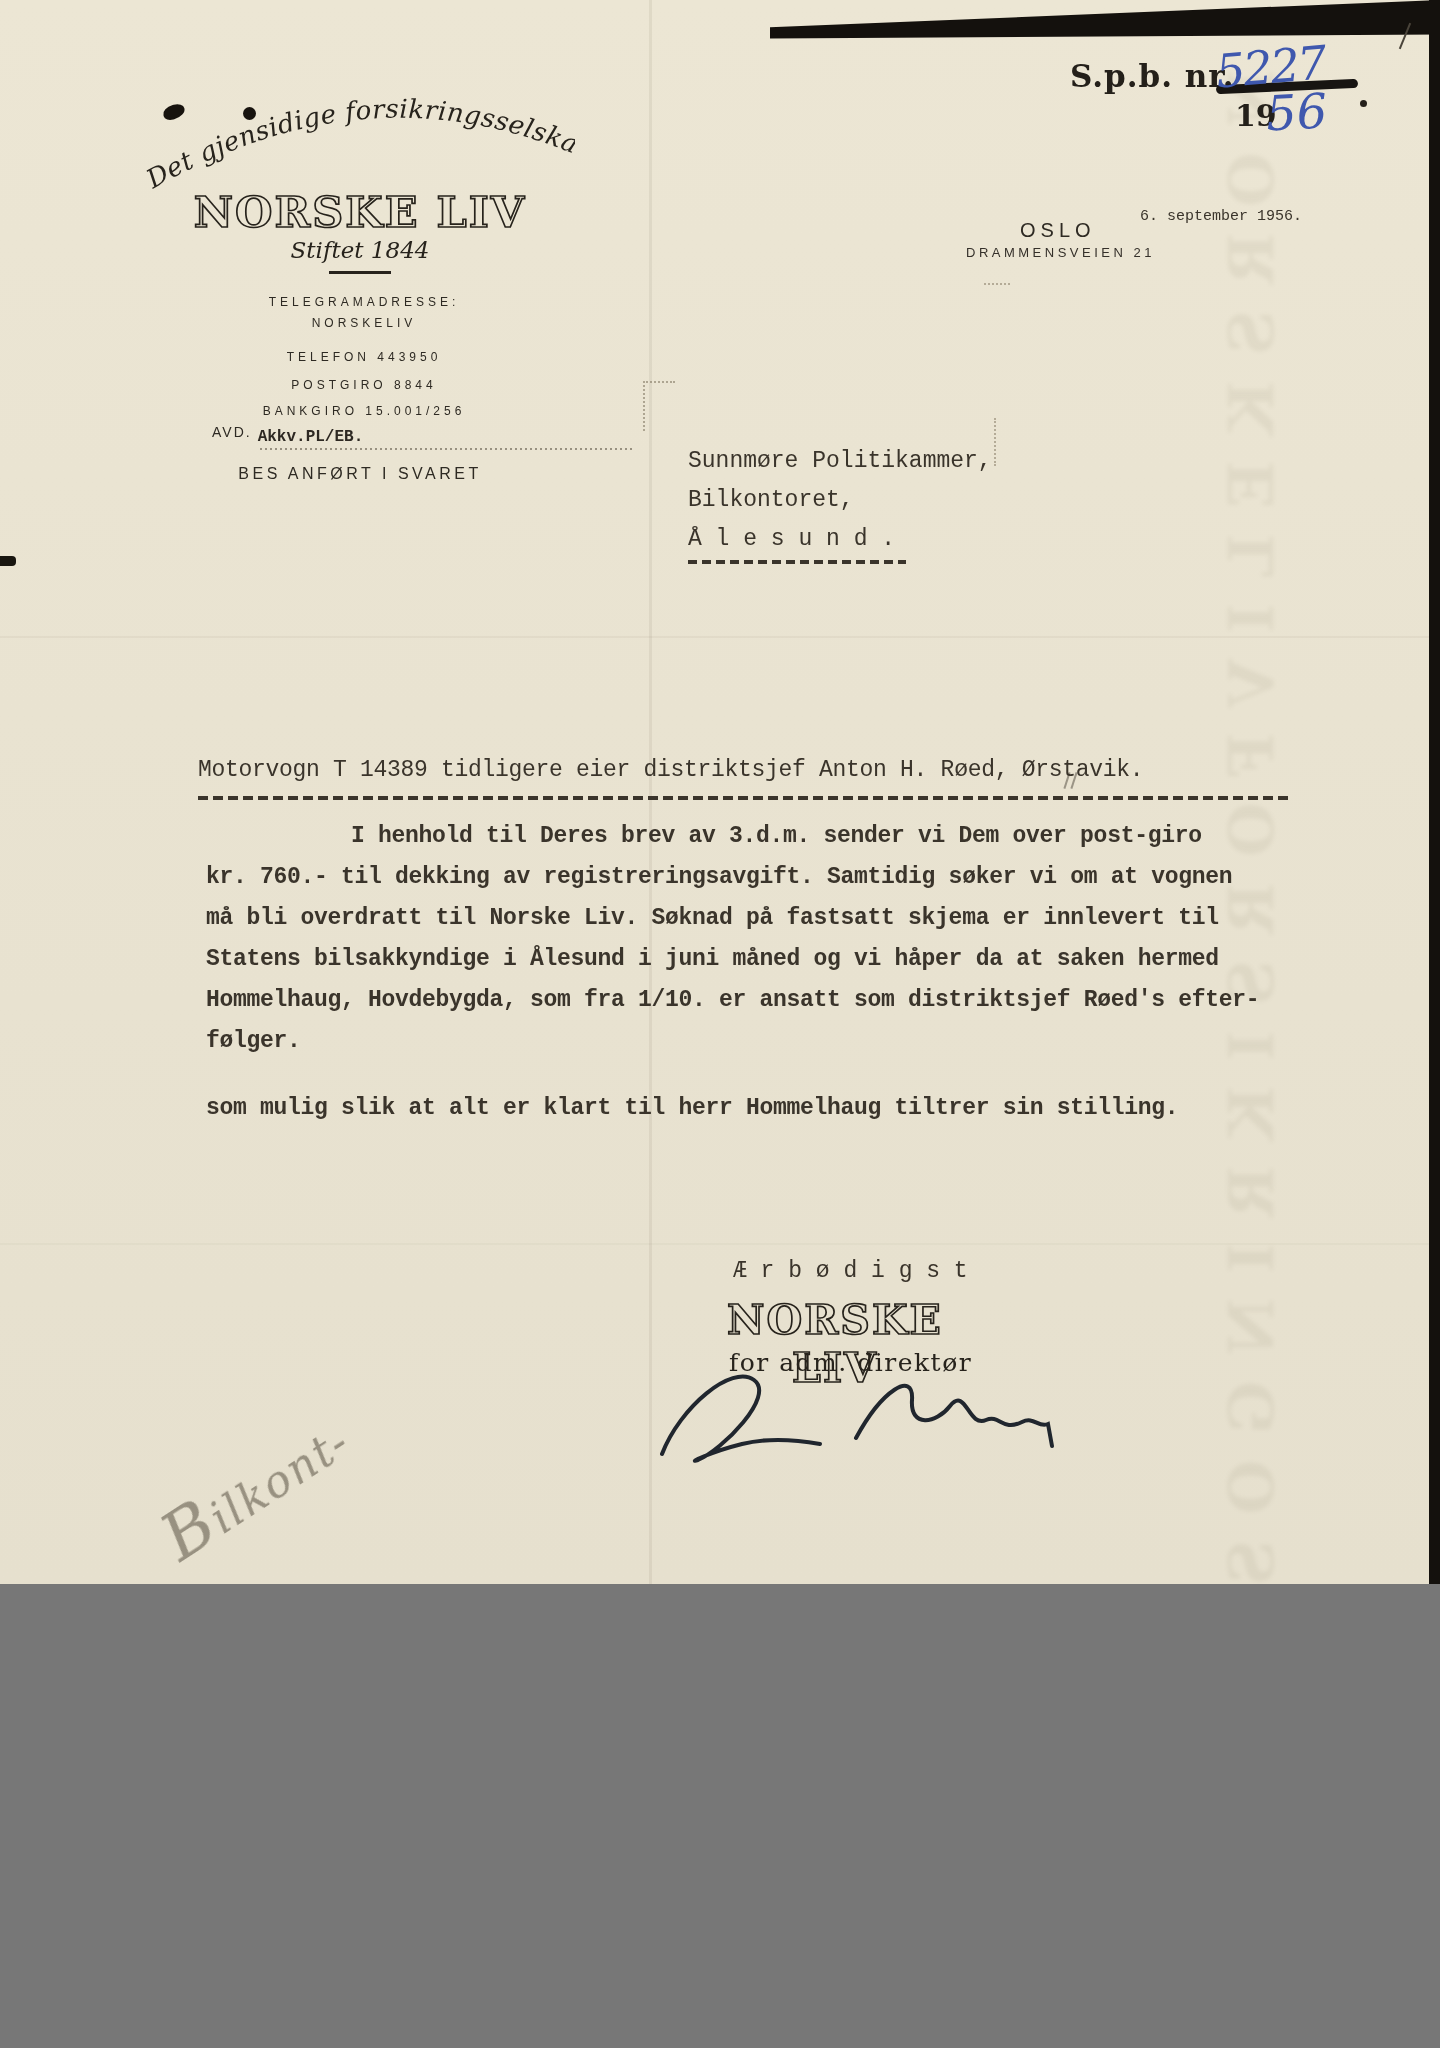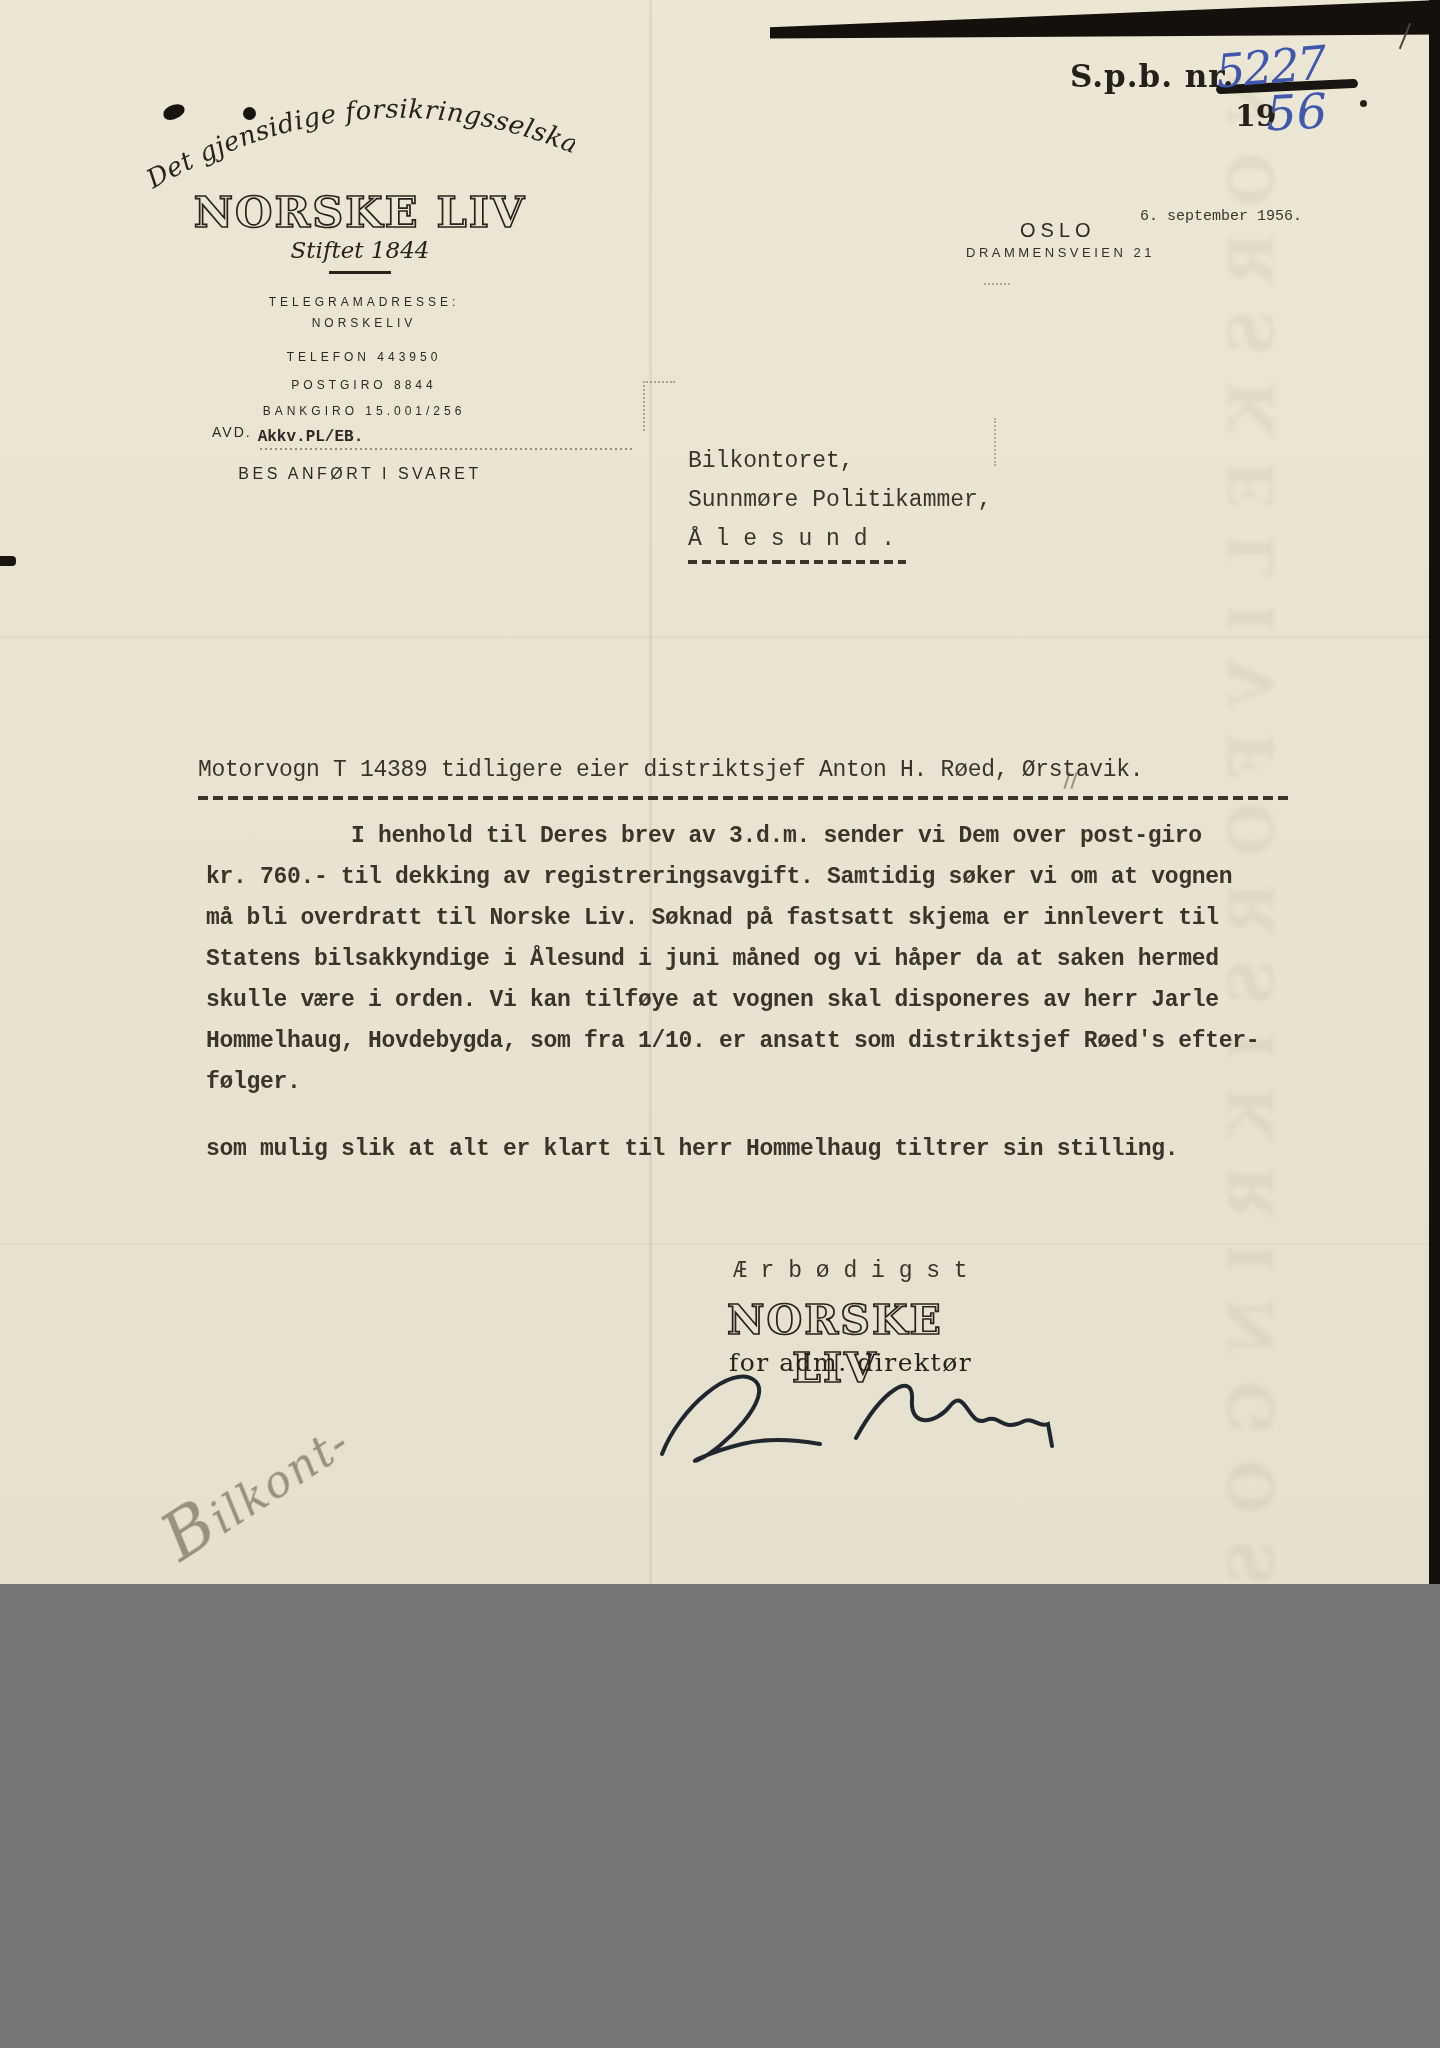--- a/index.html
+++ b/index.html
@@ -141,36 +141,35 @@
       <span class="lh-avd-dots"></span>
     </div>
     <div class="lh-reply">BES ANFØRT I SVARET</div>
   </div>
 
   <div class="abs date-city">OSLO</div>
   <div class="abs date-value">6. september 1956.</div>
   <div class="abs date-street">DRAMMENSVEIEN 21</div>
 
   <div class="abs recipient">
+    <div class="bline">Sunnmøre Politikammer,</div>
     <div class="bline">Bilkontoret,</div>
-    <div class="bline">Sunnmøre Politikammer,</div>
     <div class="bline">Å l e s u n d .</div>
   </div>
   <div class="abs recipient-rule"></div>
 
   <div class="abs subject">Motorvogn T 14389 tidligere eier distriktsjef Anton H. Røed, Ørstavik.</div>
   <div class="abs subject-rule"></div>
 
   <div class="abs body-block">
     <div class="para">
       <div class="bline indent">I henhold til Deres brev av 3.d.m. sender vi Dem over post-giro</div>
       <div class="bline">kr. 760.- til dekking av registreringsavgift. Samtidig søker vi om at vognen</div>
       <div class="bline">må bli overdratt til Norske Liv. Søknad på fastsatt skjema er innlevert til</div>
       <div class="bline">Statens bilsakkyndige i Ålesund i juni måned og vi håper da at saken hermed</div>
-      <div class="bline">skulle være i orden. Vi kan tilføye at vognen skal disponeres av herr Jarle</div>
       <div class="bline">Hommelhaug, Hovdebygda, som fra 1/10. er ansatt som distriktsjef Røed's efter-</div>
       <div class="bline">følger.</div>
     </div>
     <div class="para">
       <div class="bline">som mulig slik at alt er klart til herr Hommelhaug tiltrer sin stilling.</div>
     </div>
   </div>
 
   <div class="abs close-salutation">Æ r b ø d i g s t</div>
   <div class="abs close-logo">NORSKE LIV</div>

